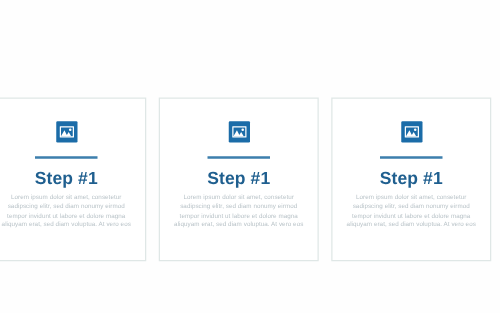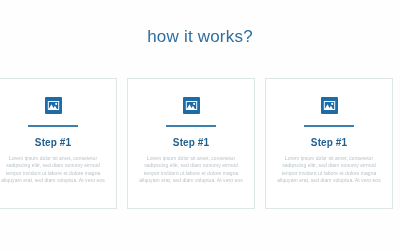--- a/index.html
+++ b/index.html
@@ -82,21 +82,21 @@
   .card-divider {
     margin-top: 11px;
     width: 50px;
     height: 2px;
     background: #3d7fad;
     flex: 0 0 auto;
   }
 
   .card-step-title {
     margin-top: 9px;
-    font-size: 10px;
+    font-size: 14px;
     font-weight: bold;
     color: #1f5f8f;
     letter-spacing: 0.1px;
     line-height: 13px;
     text-align: center;
     flex: 0 0 auto;
   }
 
   .card-body {
     margin-top: 6px;
@@ -107,21 +107,20 @@
     text-align: center;
     letter-spacing: 0.05px;
     flex: 0 0 auto;
   }
 </style>
 </head>
 <body>
 
 <div class="page">
 
-  <div class="page-title">how it works?</div>
 
   <div class="cards-row">
 
     <div class="card">
       <div class="card-icon">
         <svg width="13" height="13" viewBox="0 0 16 16" aria-hidden="true">
           <rect x="1" y="2.5" width="14" height="11" rx="0.5" fill="#ffffff"></rect>
           <rect x="2.2" y="3.7" width="11.6" height="8.6" fill="#1b6ca8"></rect>
           <circle cx="11.3" cy="6.0" r="1.25" fill="#ffffff"></circle>
           <path d="M2.2 12.3 L5.6 6.4 L8.6 12.3 Z" fill="#ffffff"></path>

